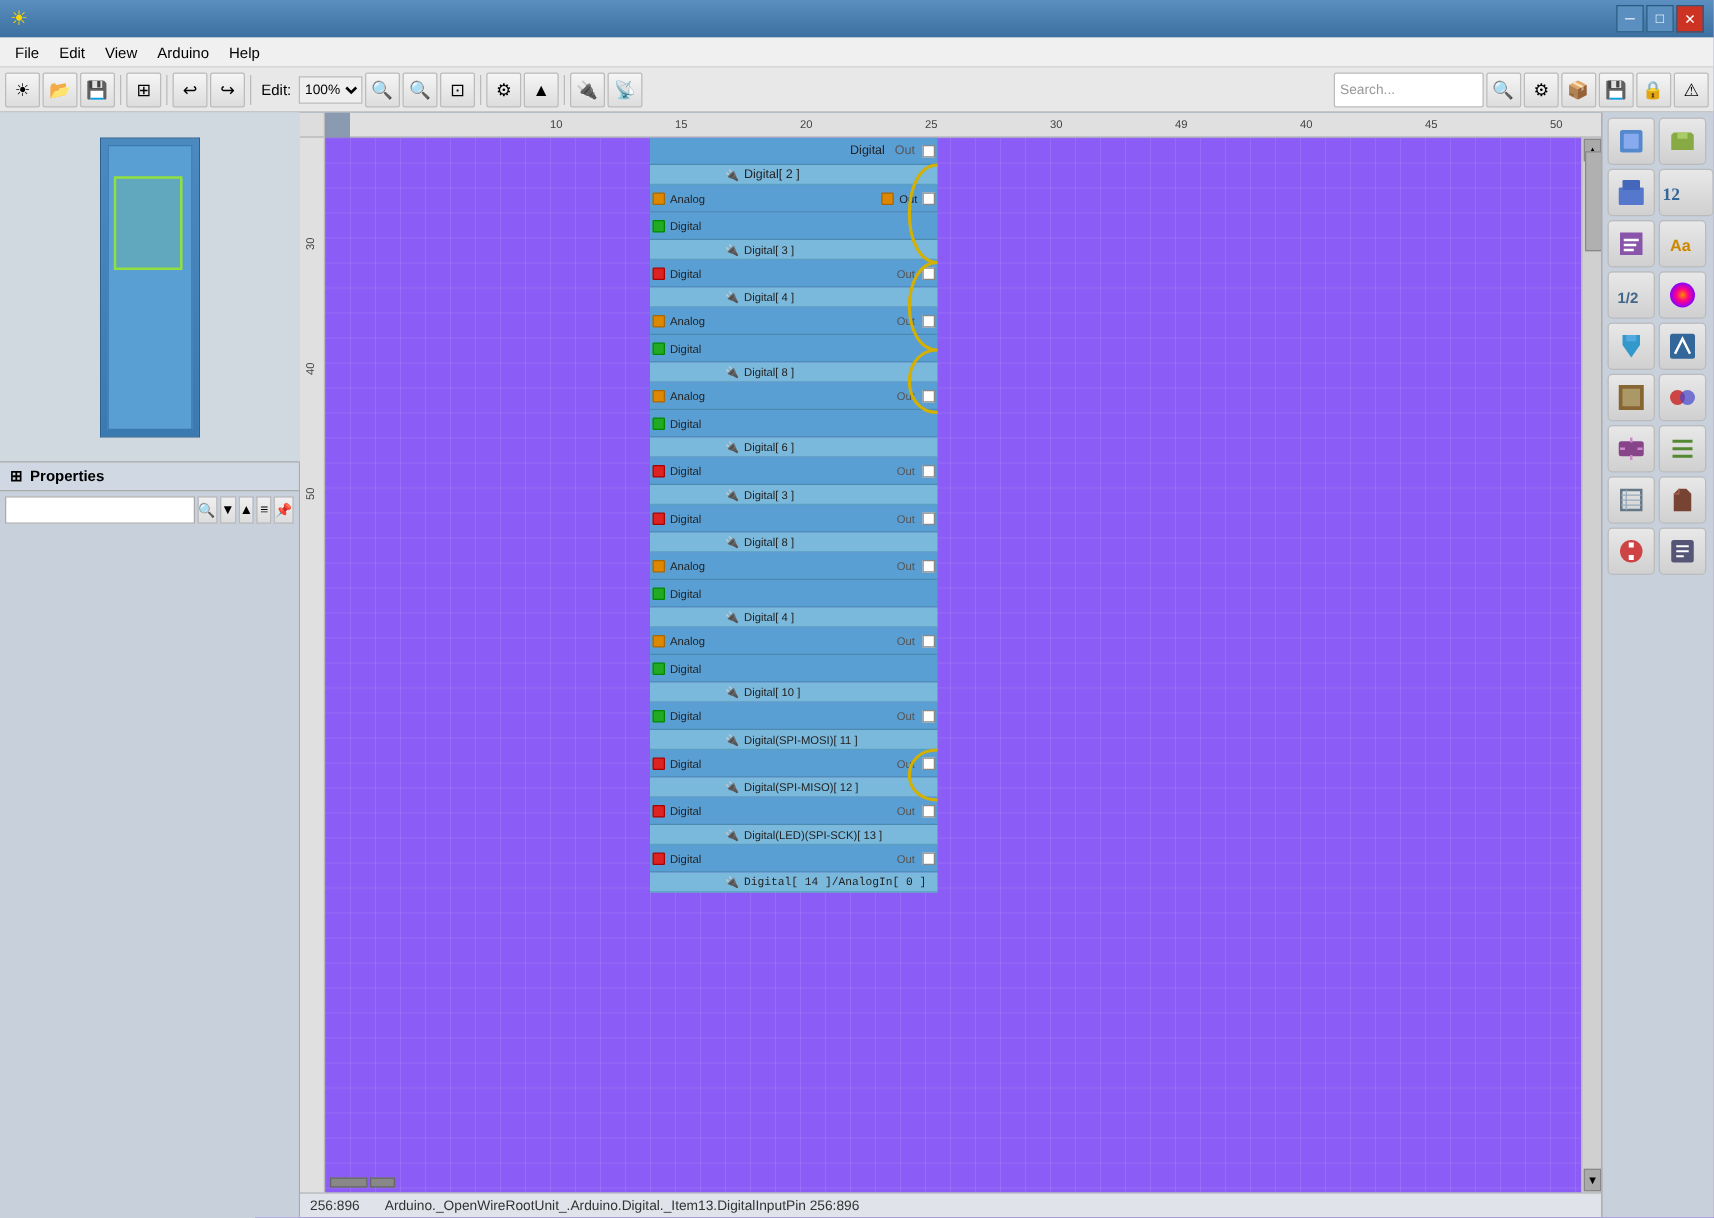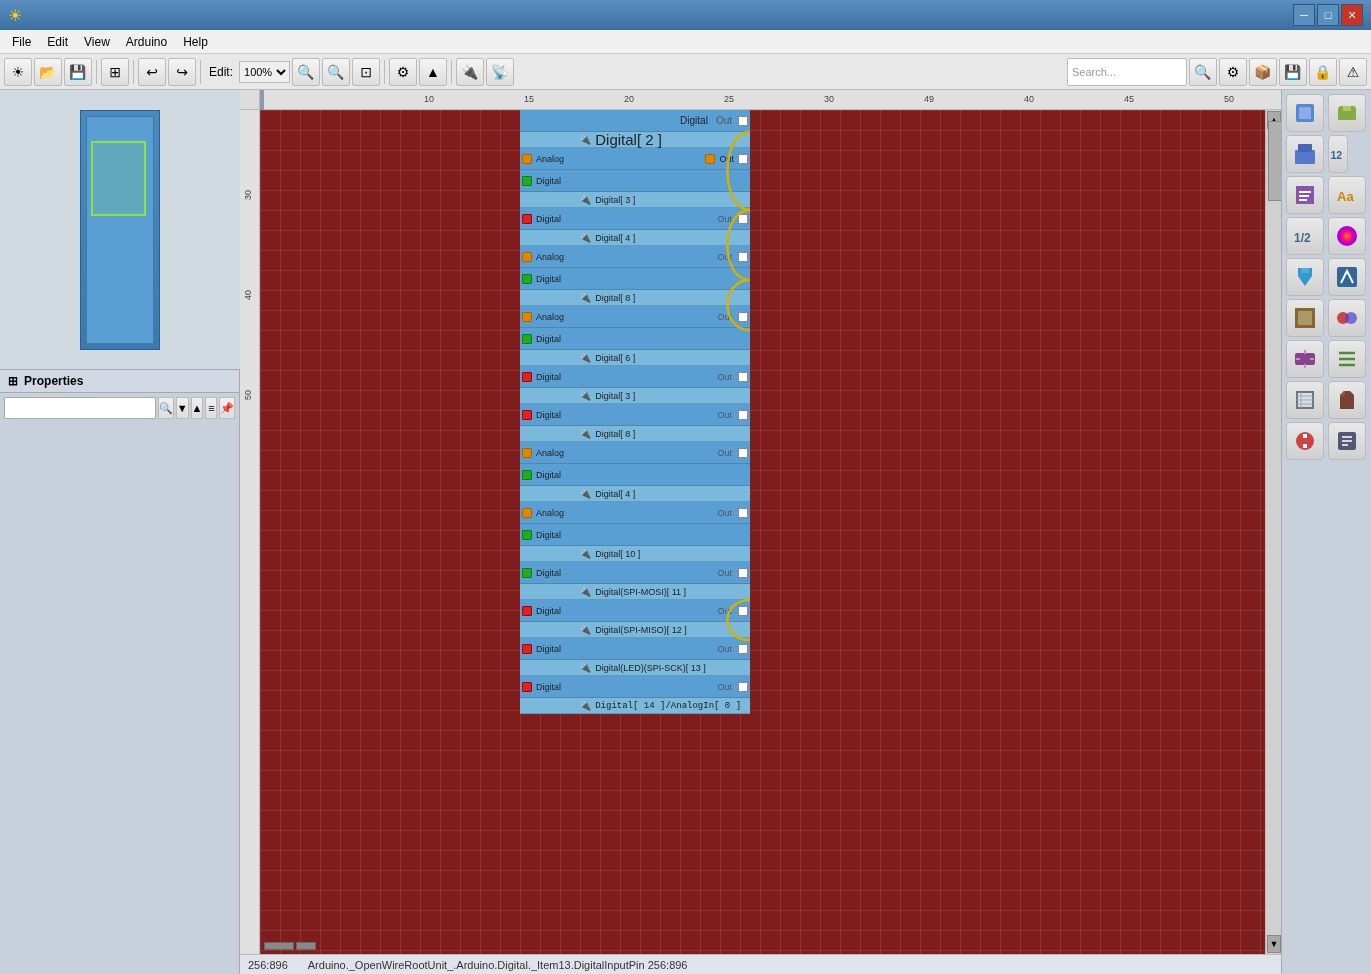--- a/index.html
+++ b/index.html
@@ -36,21 +36,21 @@
     #properties-panel { flex: 1; background: #c8d0dc; }
     #properties-header { background: #d0d8e4; padding: 4px 8px; font-weight: bold; font-size: 12px; border-bottom: 1px solid #aaa; display: flex; align-items: center; gap: 6px; }
     #properties-search { display: flex; align-items: center; padding: 4px; gap: 2px; }
     #properties-search input { flex: 1; height: 22px; border: 1px solid #aaa; background: white; padding: 2px 4px; font-size: 11px; }
     .prop-btn { width: 22px; height: 22px; background: linear-gradient(to bottom, #f0f0f0, #ddd); border: 1px solid #bbb; cursor: pointer; display: flex; align-items: center; justify-content: center; font-size: 11px; }
     
     
     #canvas-area { flex: 1; display: flex; flex-direction: column; background: #8a9ab0; position: relative; overflow: hidden; }
     
     
-    #ruler-h { height: 20px; background: #e0e0e0; border-bottom: 1px solid #bbb; display: flex; align-items: center; position: relative; margin-left: 4px; }
+    #ruler-h { height: 20px; background: #e0e0e0; border-bottom: 1px solid #bbb; display: flex; align-items: center; position: relative; margin-left: 20px; }
     #ruler-corner { width: 20px; height: 20px; background: #e0e0e0; flex-shrink: 0; }
     
     
     #canvas-wrapper { flex: 1; display: flex; overflow: hidden; position: relative; }
     #ruler-v { width: 20px; background: #e0e0e0; border-right: 1px solid #bbb; position: relative; flex-shrink: 0; }
     
     #canvas { flex: 1; background: #6a7a8a; overflow: hidden; position: relative; cursor: default; }
     
     
     #grid-bg { position: absolute; top: 0; left: 0; width: 100%; height: 100%; 
@@ -186,34 +186,34 @@
     </div>
 
     <div id="canvas-wrapper" style="flex:1; display:flex; overflow:hidden;">
 
       <div id="ruler-v" style="width:20px; background:#e0e0e0; border-right:1px solid #bbb; flex-shrink:0; position:relative;">
         <div style="position:absolute; top:80px; font-size:9px; color:#444; writing-mode:vertical-rl; transform:rotate(180deg); left:3px;">30</div>
         <div style="position:absolute; top:180px; font-size:9px; color:#444; writing-mode:vertical-rl; transform:rotate(180deg); left:3px;">40</div>
         <div style="position:absolute; top:280px; font-size:9px; color:#444; writing-mode:vertical-rl; transform:rotate(180deg); left:3px;">50</div>
       </div>
 
-      <div id="canvas" style="flex:1; background:#7f1d1d; position:relative; overflow:hidden;">
+      <div id="canvas" style="flex:1; background:#8b5cf6; position:relative; overflow:hidden;">
         <div id="grid-bg"></div>
 
         <div style="position:absolute; top:0; left:260px; width:230px;">
 
           <div class="port-row" style="justify-content:flex-end;">
             <span style="font-size:10px; color:#222; padding:0 4px;">Digital</span>
             <span style="font-size:10px; color:#555; padding:0 4px;">Out</span>
             <div style="width:10px; height:10px; background:#fff; border:1px solid #888; margin:2px;"></div>
           </div>
 
           <div style="background:#7ab8dc; border-bottom:1px solid #5a9fc0; display:flex; align-items:center; height:16px; padding-left:60px;">
             <span style="font-size:9px; color:#222; margin-right:4px;">🔌</span>
-            <span style="font-size:15px; color:#222;">Digital[ 2 ]</span>
+            <span style="font-size:10px; color:#222;">Digital[ 2 ]</span>
           </div>
 
           <div class="port-row">
             <div style="width:10px; height:10px; background:#dd8800; border:1px solid #aa6600; margin:2px; border-radius:1px;"></div>
             <span style="font-size:9px; color:#222; padding:0 2px;">Analog</span>
             <div style="flex:1;"></div>
             <div style="width:10px; height:10px; background:#dd8800; border:1px solid #aa6600; margin:2px; border-radius:1px;"></div>
             <span style="font-size:9px; color:#222; padding:0 2px;">Out</span>
             <div style="width:10px; height:10px; background:#fff; border:1px solid #888; margin:2px;"></div>
           </div>
@@ -412,21 +412,21 @@
           <path d="M5 5h14l2 2v12H3V7z" fill="#88aa44"></path>
           <path d="M8 5v5h8V5" fill="#aacc66"></path>
         </svg>
     </div>
     <div class="rt-btn" style="width:38px; height:38px; background:linear-gradient(to bottom, #e8e8e8, #d0d0d0); border:1px solid #bbb; border-radius:4px; cursor:pointer; display:flex; align-items:center; justify-content:center;">
       <svg width="24" height="24" viewBox="0 0 24 24">
           <rect x="2" y="8" width="20" height="14" rx="1" fill="#5577cc"></rect>
           <rect x="5" y="2" width="14" height="8" rx="1" fill="#4466bb"></rect>
         </svg>
     </div>
-    <div class="rt-btn" style="width:20px; height:38px; background:linear-gradient(to bottom, #e8e8e8, #d0d0d0); border:1px solid #bbb; border-radius:4px; cursor:pointer; display:flex; align-items:center; justify-content:center;">
+    <div class="rt-btn" style="width:44px; height:38px; background:linear-gradient(to bottom, #e8e8e8, #d0d0d0); border:1px solid #bbb; border-radius:4px; cursor:pointer; display:flex; align-items:center; justify-content:flex-start;font-family:Liberation Serif, serif;">
       <svg width="24" height="24" viewBox="0 0 24 24">
           <text x="2" y="18" font-size="14" fill="#336699" font-weight="bold">12</text>
         </svg>
     </div>
 
     <div class="rt-btn" style="width:38px; height:38px; background:linear-gradient(to bottom, #e8e8e8, #d0d0d0); border:1px solid #bbb; border-radius:4px; cursor:pointer; display:flex; align-items:center; justify-content:center;">
       <svg width="24" height="24" viewBox="0 0 24 24">
           <rect x="3" y="3" width="18" height="18" fill="#8855aa"></rect>
           <rect x="6" y="8" width="12" height="2" fill="white"></rect>
           <rect x="6" y="12" width="10" height="2" fill="white"></rect>

